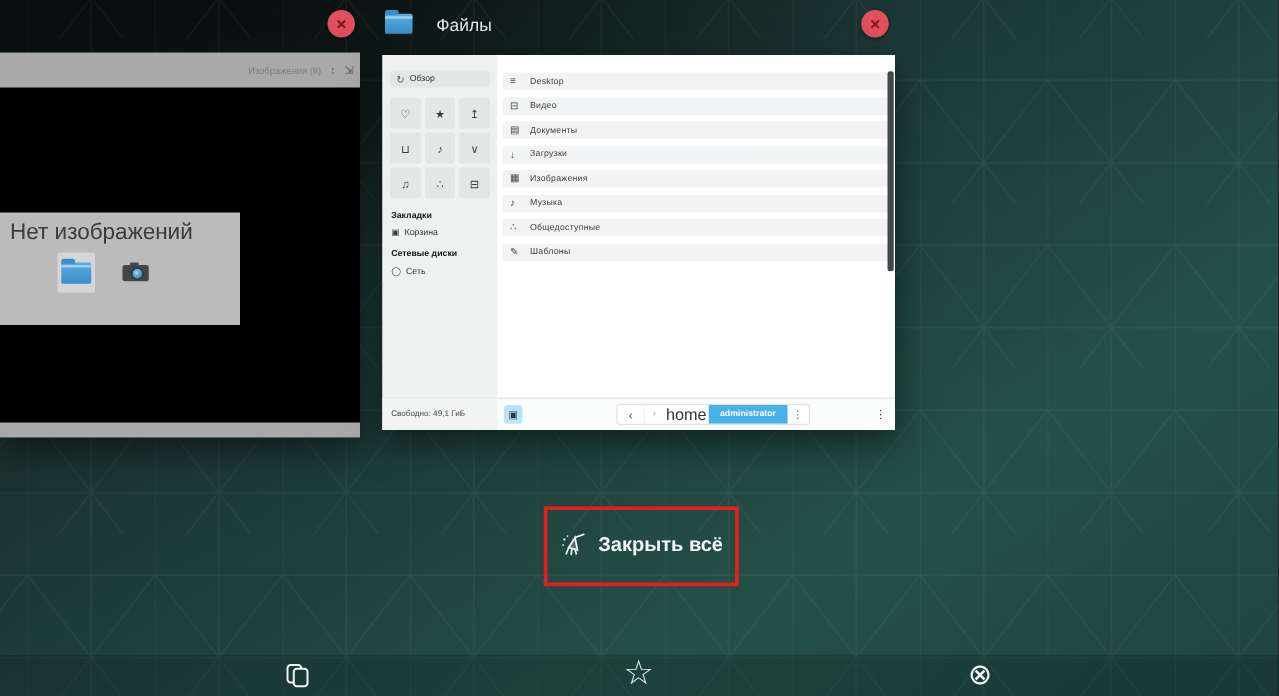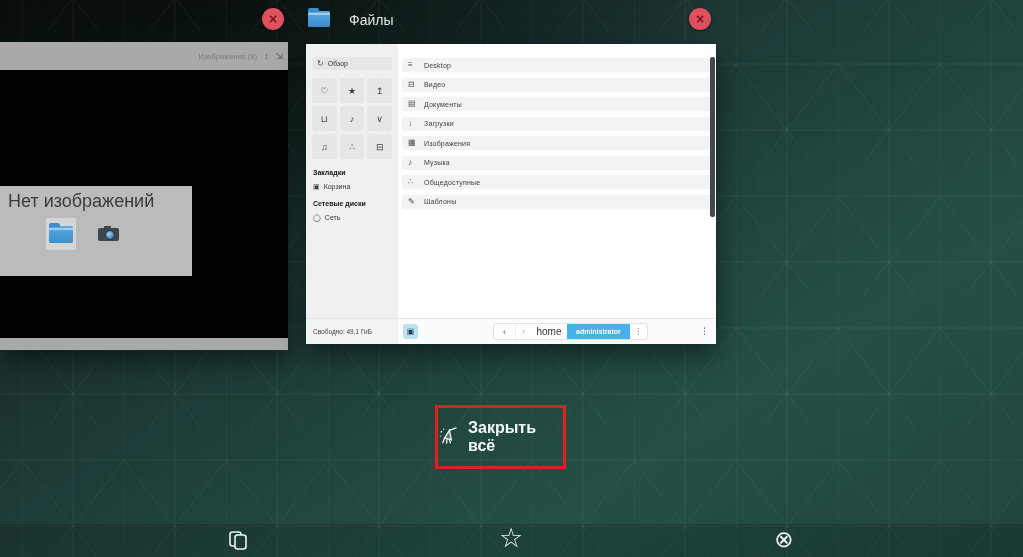--- a/index.html
+++ b/index.html
@@ -26,21 +26,21 @@
   .viewer { left:0; top:42px; width:288px; height:308px; background:#000; }
   .viewer-header {
     position:absolute; top:0; left:0; right:0; height:28px; background:#a9a9a9;
     display:flex; align-items:center; justify-content:flex-end; gap:7px; padding-right:5px;
   }
   .viewer-header .vh-text { color:#7e7e7e; font-size:7.5px; }
   .viewer-header .vh-icon { color:#5d5d5d; font-size:9px; line-height:1; }
   .viewer-footer { position:absolute; bottom:0; left:0; right:0; height:12px; background:#a9a9a9; }
   .viewer-overlay {
     position:absolute; left:0; top:128px; width:192px; height:90px;
-    background:rgba(203,203,203,0.92); padding:5px 8px;margin-top:16px;
+    background:rgba(203,203,203,0.92); padding:5px 8px;
   }
   .viewer-overlay .msg { color:#3b3b3b; font-size:18px; }
   .viewer-overlay .icons { display:flex; align-items:center; gap:22px; margin-top:6px; padding-left:38px; }
   .folder-chip { width:30px; height:32px; background:#d6d6d6; border-radius:2px; display:flex; align-items:center; justify-content:center; }
   .folder { position:relative; width:24px; height:17px; border-radius:1.5px;
     background:linear-gradient(#5aabdf 0%, #3a8ecb 100%); }
   .folder::before { content:""; position:absolute; top:-3px; left:0; width:11px; height:4px;
     background:#3a8ecb; border-radius:2px 2px 0 0; }
   .folder::after { content:""; position:absolute; top:2px; left:0; right:0; height:2px; background:rgba(255,255,255,0.45); }
   .camera { position:relative; width:21px; height:13px; background:#40474c; border-radius:2px; }
@@ -89,28 +89,28 @@
     position:absolute; left:97px; top:5px; width:15px; height:15px; background:#bde2f6; border-radius:3px;
     display:flex; align-items:center; justify-content:center; font-size:8px; color:#1d3f52; cursor:pointer;
   }
   .pathbar {
     position:absolute; left:187px; top:4px; height:17px; display:flex; align-items:stretch;
     background:#fff; border:1px solid #e1e3e3; border-radius:3px; overflow:hidden;
   }
   .pathbar .seg { display:flex; align-items:center; justify-content:center; cursor:pointer; }
   .pb-back { width:22px; font-size:9px; color:#444; border-right:1px solid #eee; }
   .pb-sep { width:15px; font-size:7px; color:#9a9a9a; }
-  .pb-home { width:36px; font-size:10px; color:#333; }
+  .pb-home { width:36px; font-size:13px; color:#333; }
   .pb-current { padding:0 9px; font-size:7px; font-weight:bold; color:#fff; }
   .pb-menu { width:17px; font-size:8px; color:#444; }
   .fb-overflow { position:absolute; right:7px; top:8px; font-size:9px; color:#333; line-height:1; cursor:pointer; }
 
   
   .close-all {
-    position:absolute; left:435px; top:405px; width:131px; height:64px;
+    position:absolute; left:435px; top:405px; width:156px; height:64px;
     border:3px solid #e01f1f; display:flex; align-items:center; justify-content:center; gap:9px; cursor:pointer;
   }
   .close-all .label { color:#f3f8f8; font-size:16px; font-weight:bold; }
 
   
   .dock {
     position:absolute; left:0; right:0; bottom:0; height:34px;
     background:rgba(8,18,16,0.22); border-top:1px solid rgba(255,255,255,0.05);
   }
   .dock-icon { position:absolute; color:rgba(250,253,253,0.95); text-align:center; cursor:pointer; line-height:1; }

